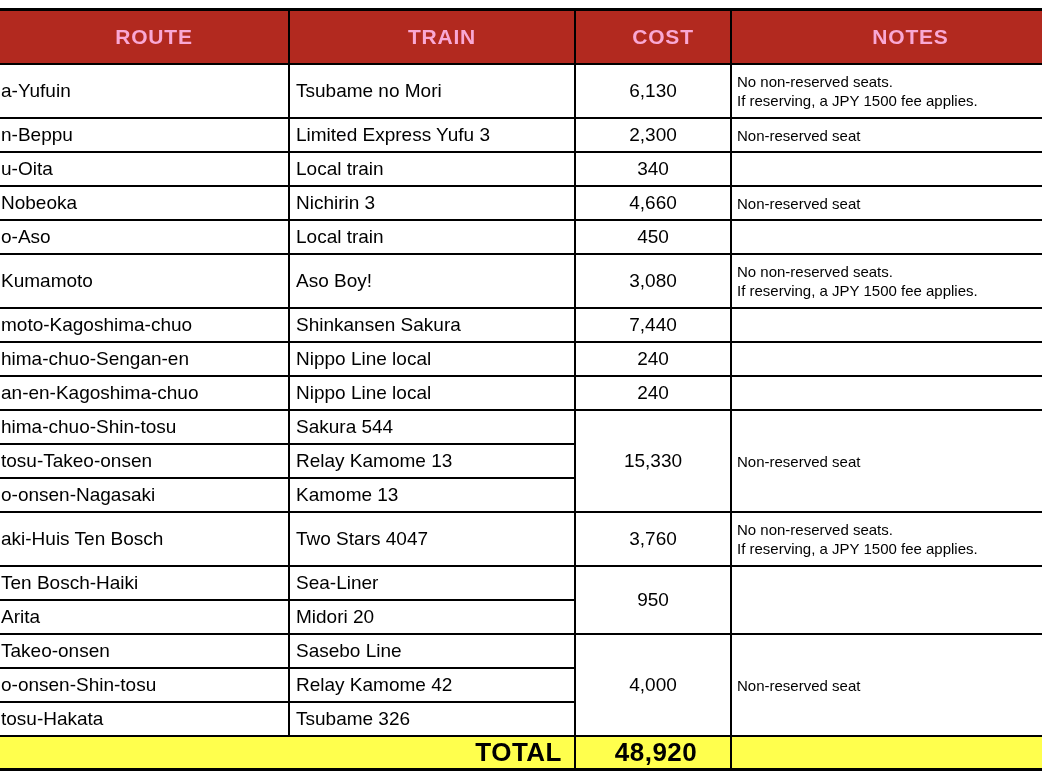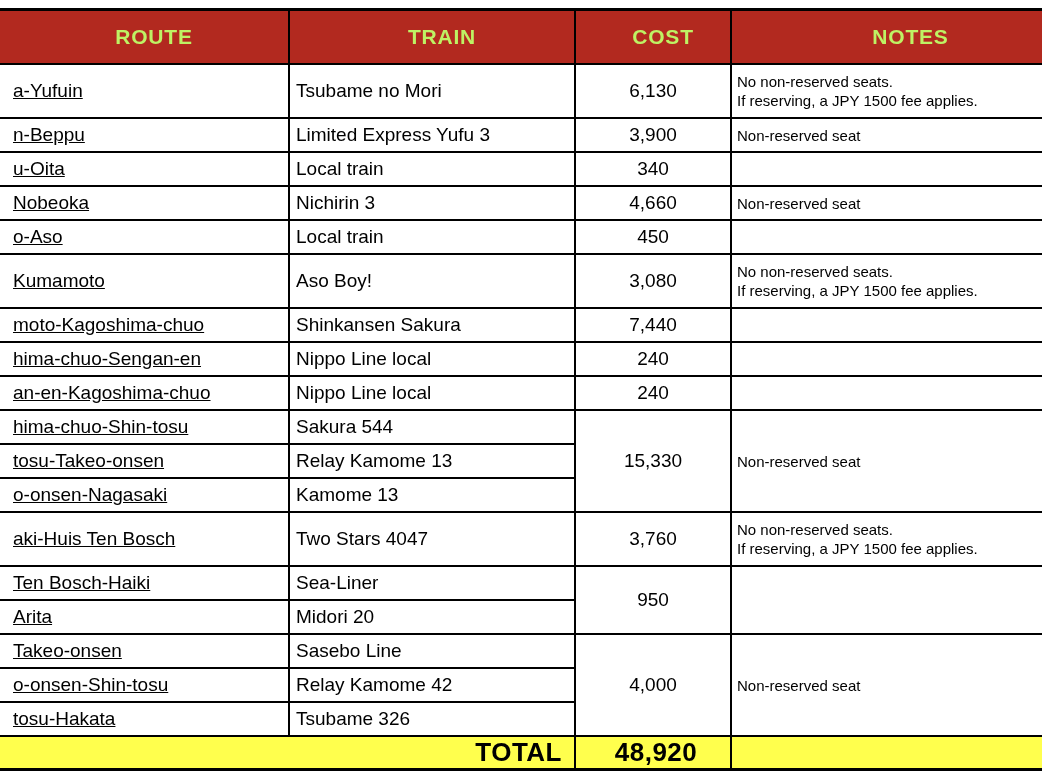--- a/index.html
+++ b/index.html
@@ -15,33 +15,33 @@
   table.itinerary {
     border-collapse: collapse; table-layout: fixed;
     width: 1070px; margin-top: 8px;
   }
   col.c-route { width: 289px; }
   col.c-train { width: 286px; }
   col.c-cost  { width: 156px; }
   col.c-notes { width: 339px; }
 
   th {
-    background: #B2291F; color: #bef264;
+    background: #B2291F; color: #f9a8d4;
     font-weight: bold; font-size: 21px; letter-spacing: 0.8px;
     border: 2px solid #000; border-top: 3px solid #000;
     height: 50px;  padding-left: 21px;
   }
   th:first-child { border-left: none; }
 
   td {
     border: 2px solid #000; color: #000;
     font-size: 19px; padding: 0 6px; vertical-align: middle;
     background: #ffffff; overflow: hidden; white-space: nowrap;
   }
-  td.route { border-left: none; padding-left: 13px; text-decoration: underline; }
+  td.route { border-left: none; padding-left: 1px; }
   td.cost  { text-align: center; padding: 0 3px; }
   td.notes {
     font-size: 15px; line-height: 19px;
     white-space: pre-line; padding: 2px 4px 2px 5px;
   }
   tr.row  { height: 34px; }
   tr.tall { height: 54px; }
 
   tr.total-row { height: 33px; }
   tr.total-row td {
@@ -75,21 +75,21 @@
       <tr class="tall">
         <td class="route">a-Yufuin</td>
         <td class="train">Tsubame no Mori</td>
         <td class="cost">6,130</td>
         <td class="notes">No non-reserved seats.
 If reserving, a JPY 1500 fee applies.</td>
       </tr>
       <tr class="row">
         <td class="route">n-Beppu</td>
         <td class="train">Limited Express Yufu 3</td>
-        <td class="cost">3,900</td>
+        <td class="cost">2,300</td>
         <td class="notes">Non-reserved seat</td>
       </tr>
       <tr class="row">
         <td class="route">u-Oita</td>
         <td class="train">Local train</td>
         <td class="cost">340</td>
         <td class="notes"></td>
       </tr>
       <tr class="row">
         <td class="route">Nobeoka</td>

